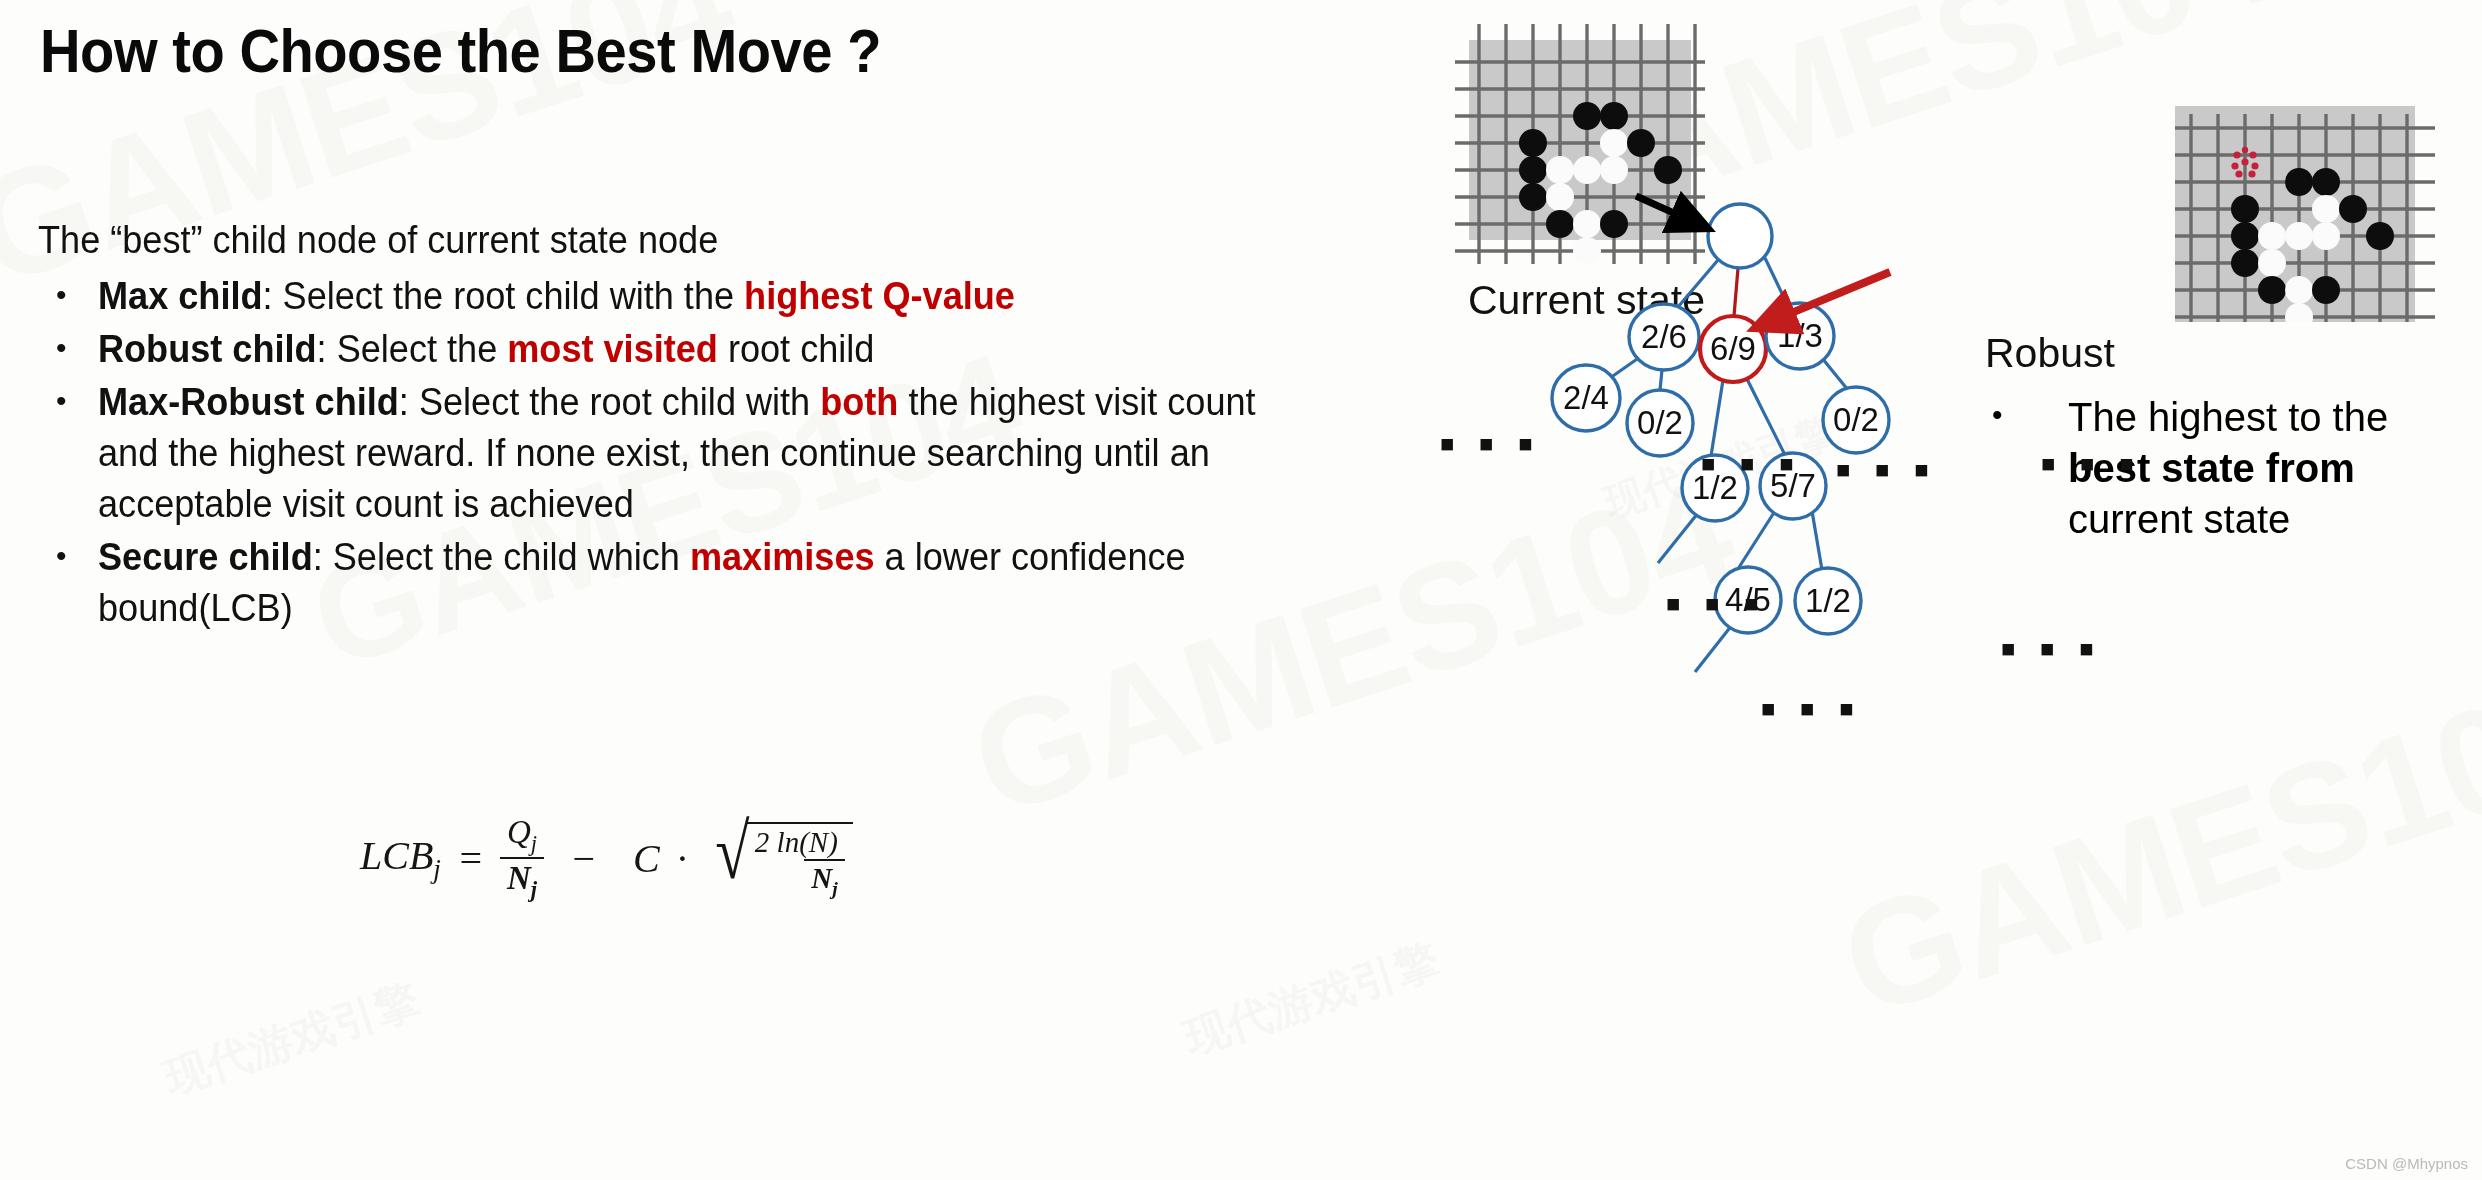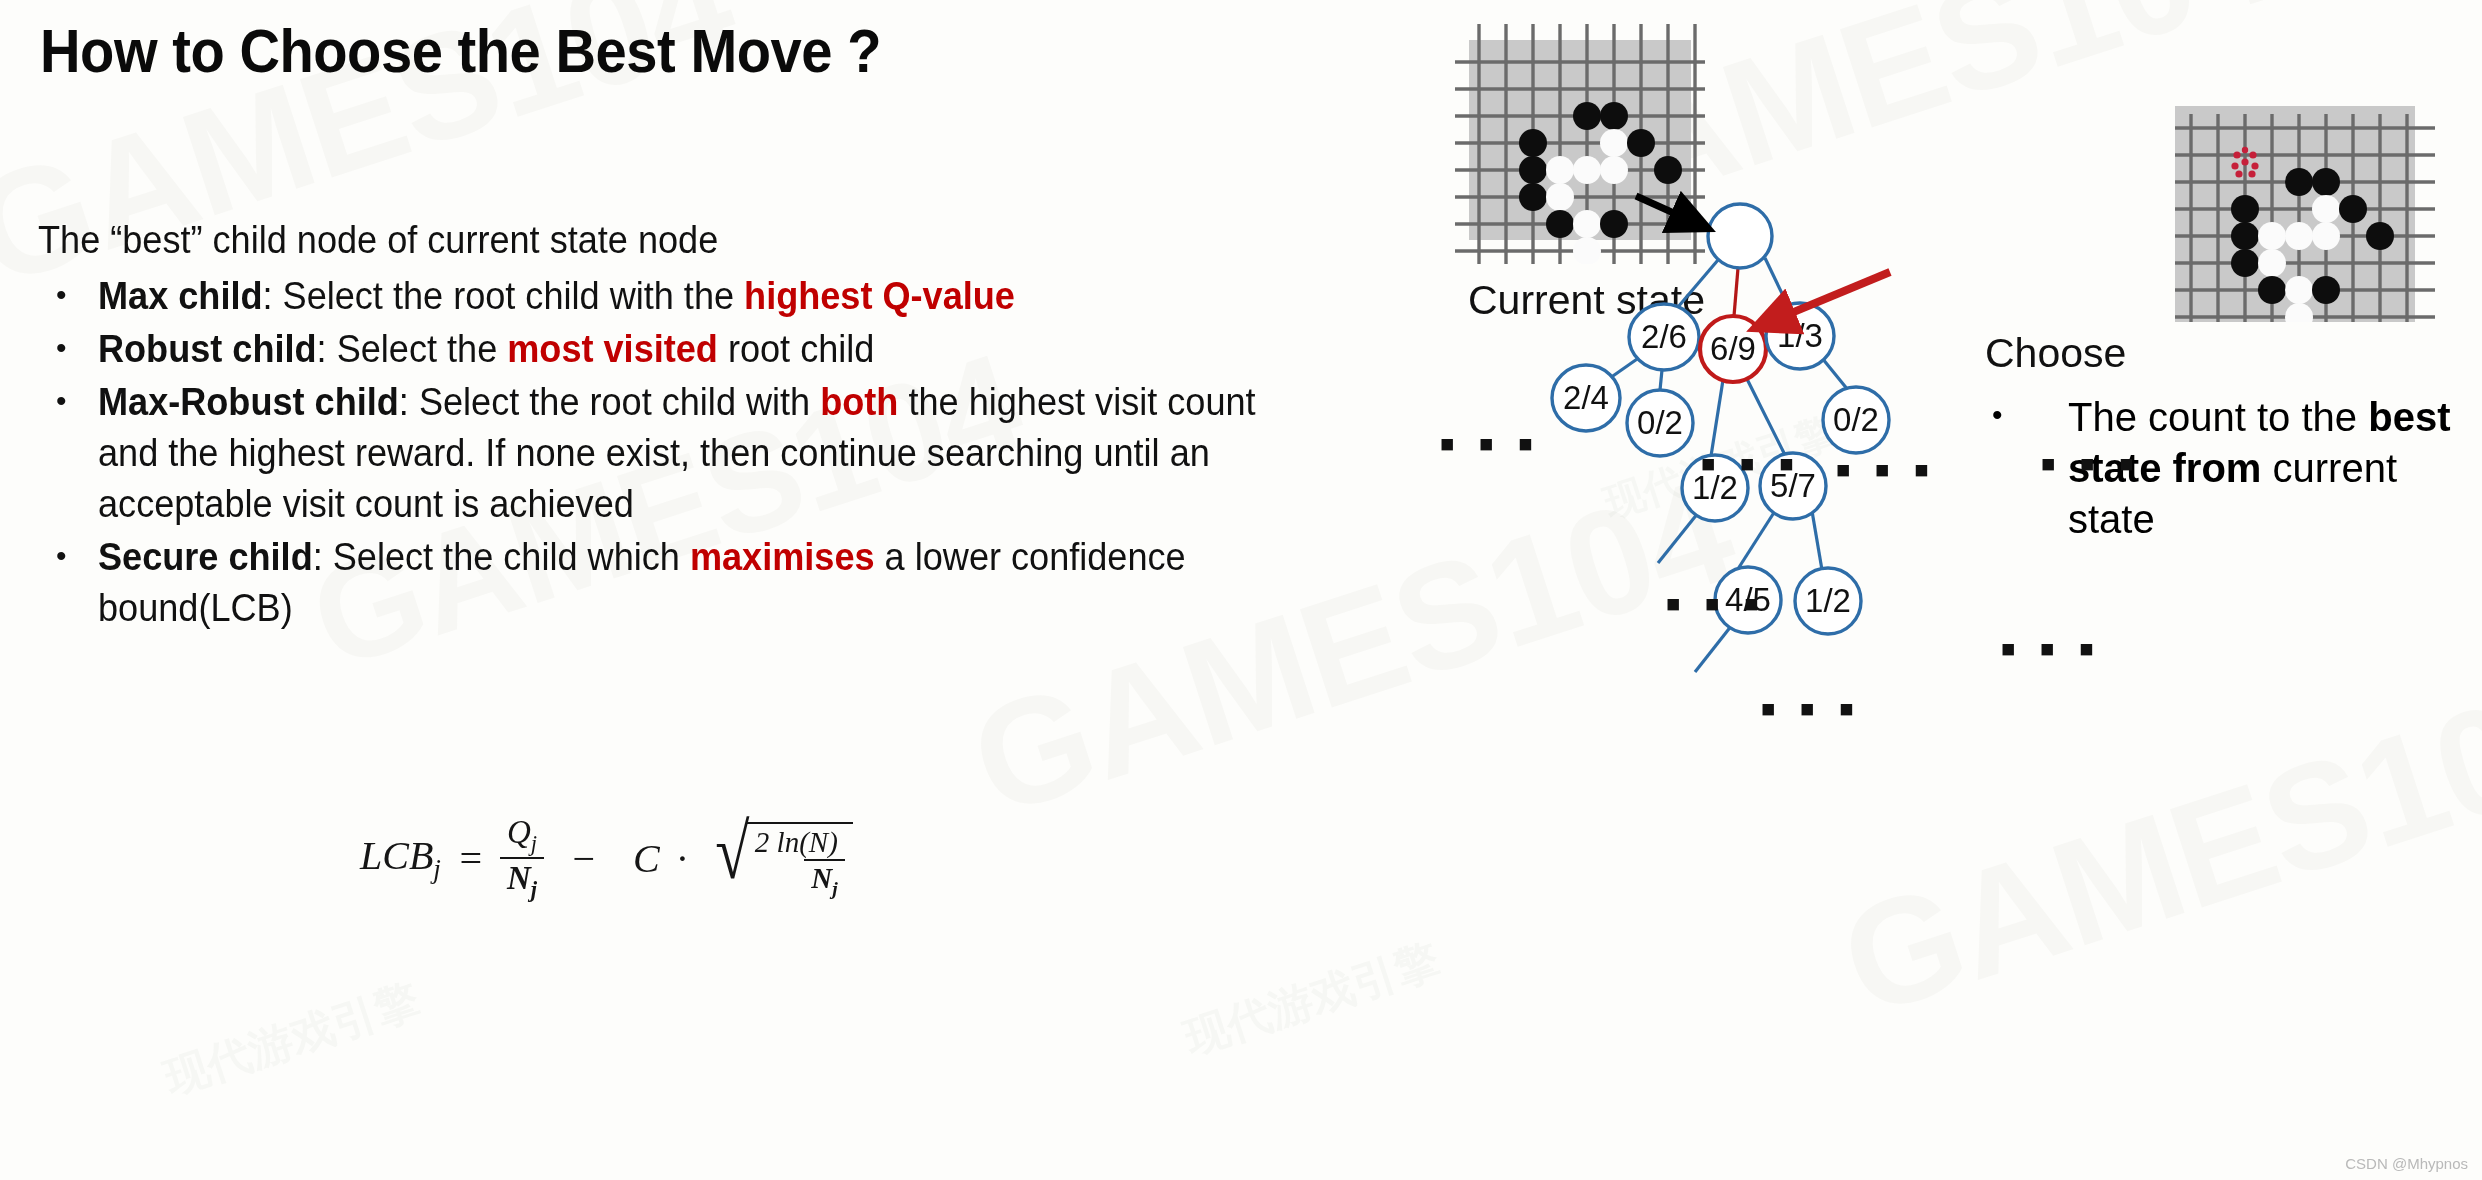--- a/index.html
+++ b/index.html
@@ -364,25 +364,25 @@
       <circle cx="80" cy="104" r="3.6"></circle>
       <circle cx="62" cy="93" r="3.6"></circle>
       <circle cx="78" cy="93" r="3.6"></circle>
       <circle cx="64" cy="112" r="3.6"></circle>
       <circle cx="77" cy="112" r="3.6"></circle>
       <circle cx="70" cy="88" r="3.2"></circle>
     </g>
   </svg>
 
   <div class="lbl" id="lbl-current">Current state</div>
-  <div class="lbl" id="lbl-output">Choose</div>
+  <div class="lbl" id="lbl-output">Robust</div>
 
   <div id="right-bullet">
     <span class="bullet">•</span>
-    <span class="rb-inner"><span>The count to the </span><b>best state from</b><span> current state</span></span>
+    <span class="rb-inner"><span>The highest to the </span><b>best state from</b><span> current state</span></span>
   </div>
 
   <svg id="tree-svg" width="560" height="760" viewBox="0 0 560 760">
     <defs>
       <marker id="blackhead" markerWidth="7" markerHeight="7" refX="5.6" refY="3.3" orient="auto">
         <path d="M0,0 L7,3.3 L0,6.6 z" fill="#000000"></path>
       </marker>
       <marker id="redhead" markerWidth="6.6" markerHeight="6.6" refX="5.4" refY="3.1" orient="auto">
         <path d="M0,0 L6.6,3.1 L0,6.2 z" fill="#c21d1d"></path>
       </marker>

